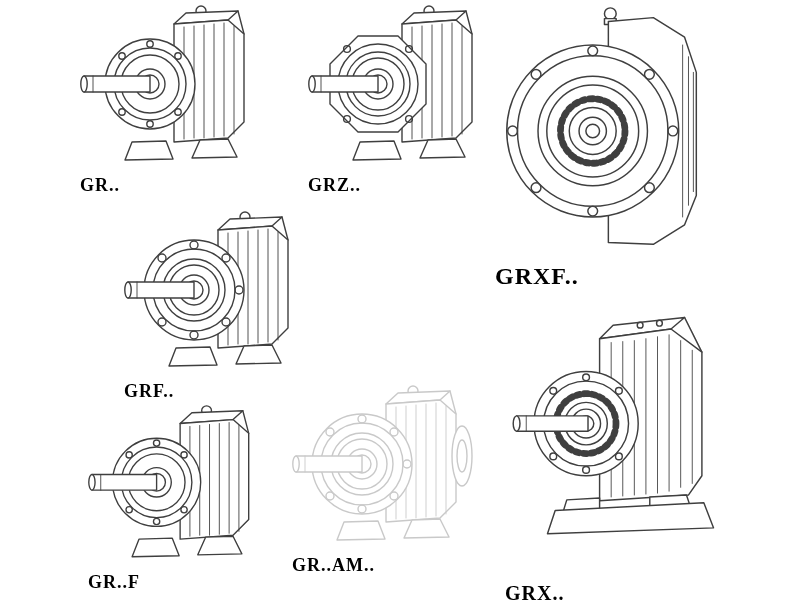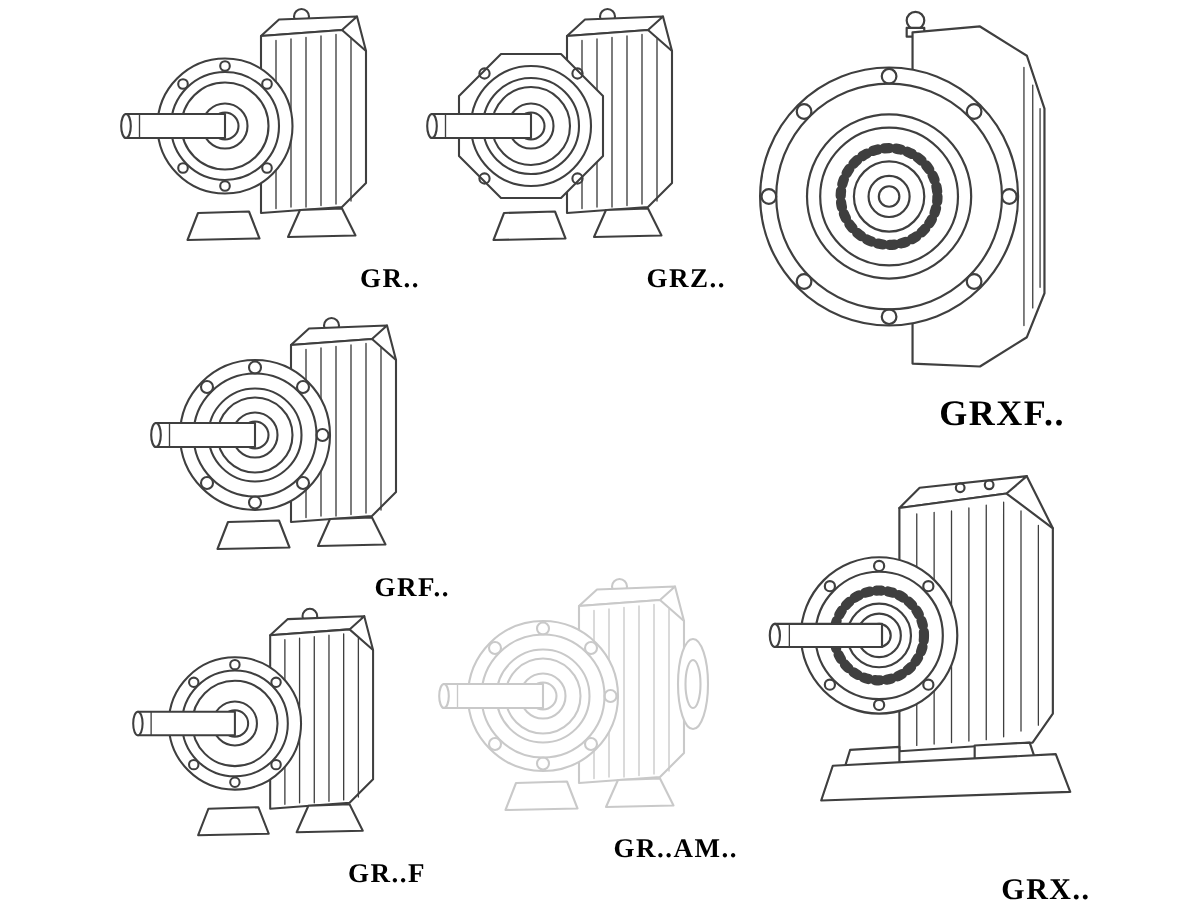--- a/index.html
+++ b/index.html
@@ -13,33 +13,33 @@
   body{
     width:800px;height:600px;
     background:var(--background);
     font-family:"Liberation Serif", serif;
   }
   .page{
     position:relative;width:800px;height:600px;
     background:var(--background);overflow:hidden;
   }
   .fig{
-    position:absolute;display:flex;flex-direction:column;align-items:flex-end;
+    position:absolute;display:flex;flex-direction:column;align-items:flex-start;
   }
   .fig svg{display:block;color:var(--line);}
   .fig svg.ghost{color:var(--ghost_line);}
   .caption{
     font-weight:bold;font-size:18px;line-height:20px;
     color:var(--label_color);letter-spacing:1px;margin-top:3px;
     white-space:nowrap;
   }
   .f-gr  {left:80px; top:0;    width:200px;}
-  .f-grz {left:284px;top:0;    width:200px;}
+  .f-grz {left:308px;top:0;    width:200px;}
   .f-grxf{left:495px;top:2px;  width:215px;}
-  .f-grf {left:100px;top:206px;width:200px;}
+  .f-grf {left:124px;top:206px;width:200px;}
   .f-grad{left:295px;top:208px;width:200px;}
   .f-grx {left:505px;top:302px;width:222px;gap:24px;}
   .f-grff{left:88px; top:400px;width:196px;}
   .f-gram{left:292px;top:380px;width:200px;}
   .f-grxf .caption{font-size:24px;margin-top:8px;}
   .f-grx  .caption{font-size:20px;margin-top:14px;}
   .defs-hidden{position:absolute;width:0;height:0;overflow:hidden;}
 </style>
 </head>
 <body>

